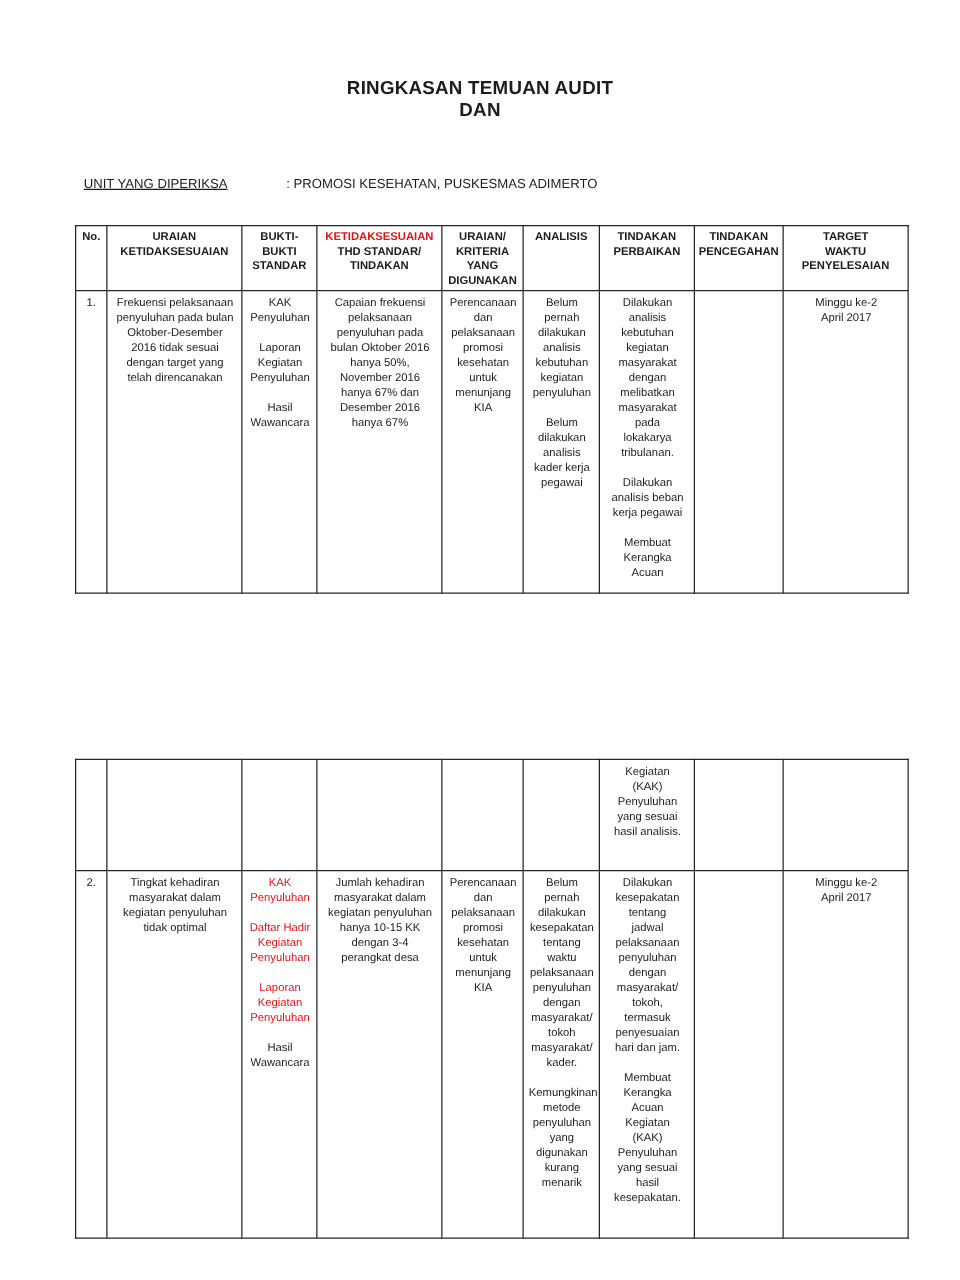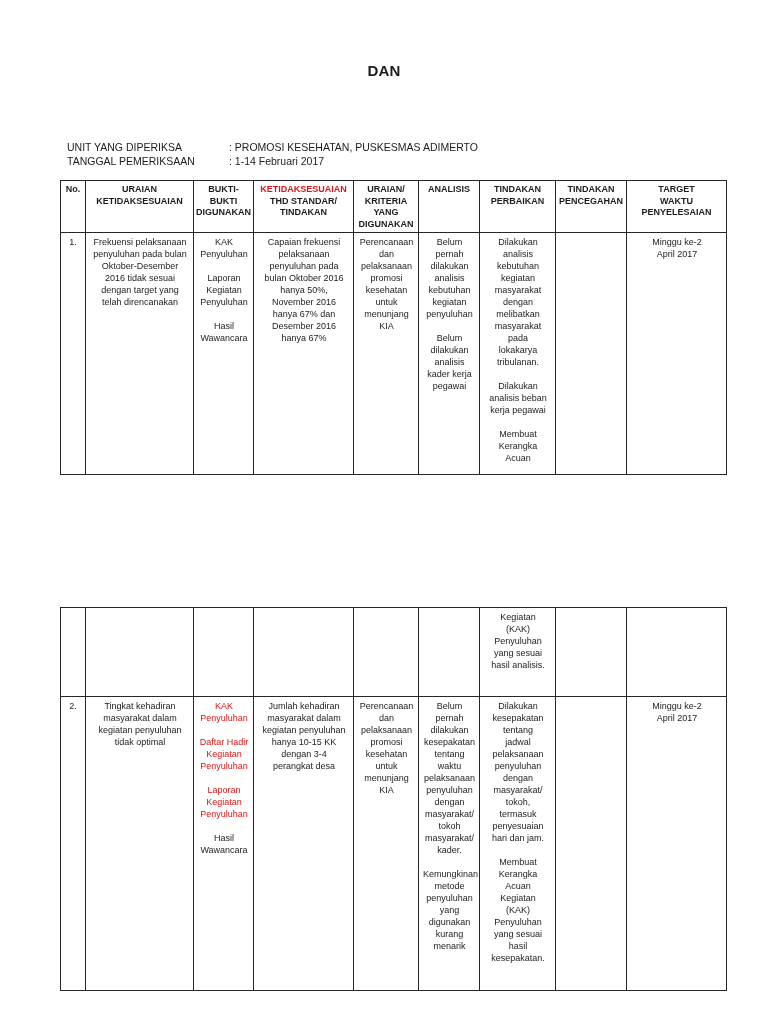--- a/index.html
+++ b/index.html
@@ -15,21 +15,21 @@
   }
   .doc-title{
     position:absolute;top:62px;left:0;width:768px;
     text-align:center;font-weight:bold;font-size:15px;line-height:18px;
     letter-spacing:0.2px;
   }
   .info-block{
     position:absolute;left:67px;top:141px;
     font-size:10.5px;line-height:13.5px;white-space:nowrap;
   }
-  .info-row .info-label{display:inline-block;width:162px;}
+  .info-row .info-label{display:inline-block;width:162px;text-decoration:underline;}
   table.audit{
     position:absolute;left:60px;width:666px;
     border-collapse:collapse;table-layout:fixed;background:#fff;
   }
   #table1{top:180px;}
   #table2{top:607px;}
   th,td{
     border:1.5px solid var(--line);
     vertical-align:top;overflow:hidden;
   }
@@ -47,29 +47,27 @@
   .red-block{display:block;}
   #table1 thead tr{height:51px;}
   #table1 tbody tr{height:242px;}
   #table2 tr.cont-row{height:89px;}
   #table2 tr.data-row{height:294px;}
 </style>
 </head>
 <body>
 
 <div class="doc-title">
+  <div>RINGKASAN TEMUAN AUDIT</div>
   <div>DAN</div>
 </div>
 
 <div class="info-block">
   <div class="info-row">
     <span class="info-label">UNIT YANG DIPERIKSA</span><span>: PROMOSI KESEHATAN, PUSKESMAS ADIMERTO</span>
-  </div>
-  <div class="info-row">
-    <span class="info-label">TANGGAL PEMERIKSAAN</span><span>: 1-14 Februari 2017</span>
   </div>
 </div>
 
 <table class="audit" id="table1">
   <colgroup>
     <col style="width:25px">
       <col style="width:108px">
       <col style="width:60px">
       <col style="width:100px">
       <col style="width:65px">
@@ -78,21 +76,21 @@
       <col style="width:71px">
       <col style="width:100px">
   </colgroup>
   <thead>
     <tr>
       <th><span>No.</span></th>
       <th><span>URAIAN
 KETIDAKSESUAIAN</span></th>
       <th><span>BUKTI-
 BUKTI
-DIGUNAKAN</span></th>
+STANDAR</span></th>
       <th><span class="red red-block">KETIDAKSESUAIAN</span><span>THD STANDAR/
 TINDAKAN</span></th>
       <th><span>URAIAN/
 KRITERIA
 YANG
 DIGUNAKAN</span></th>
       <th><span>ANALISIS</span></th>
       <th><span>TINDAKAN
 PERBAIKAN</span></th>
       <th><span>TINDAKAN

